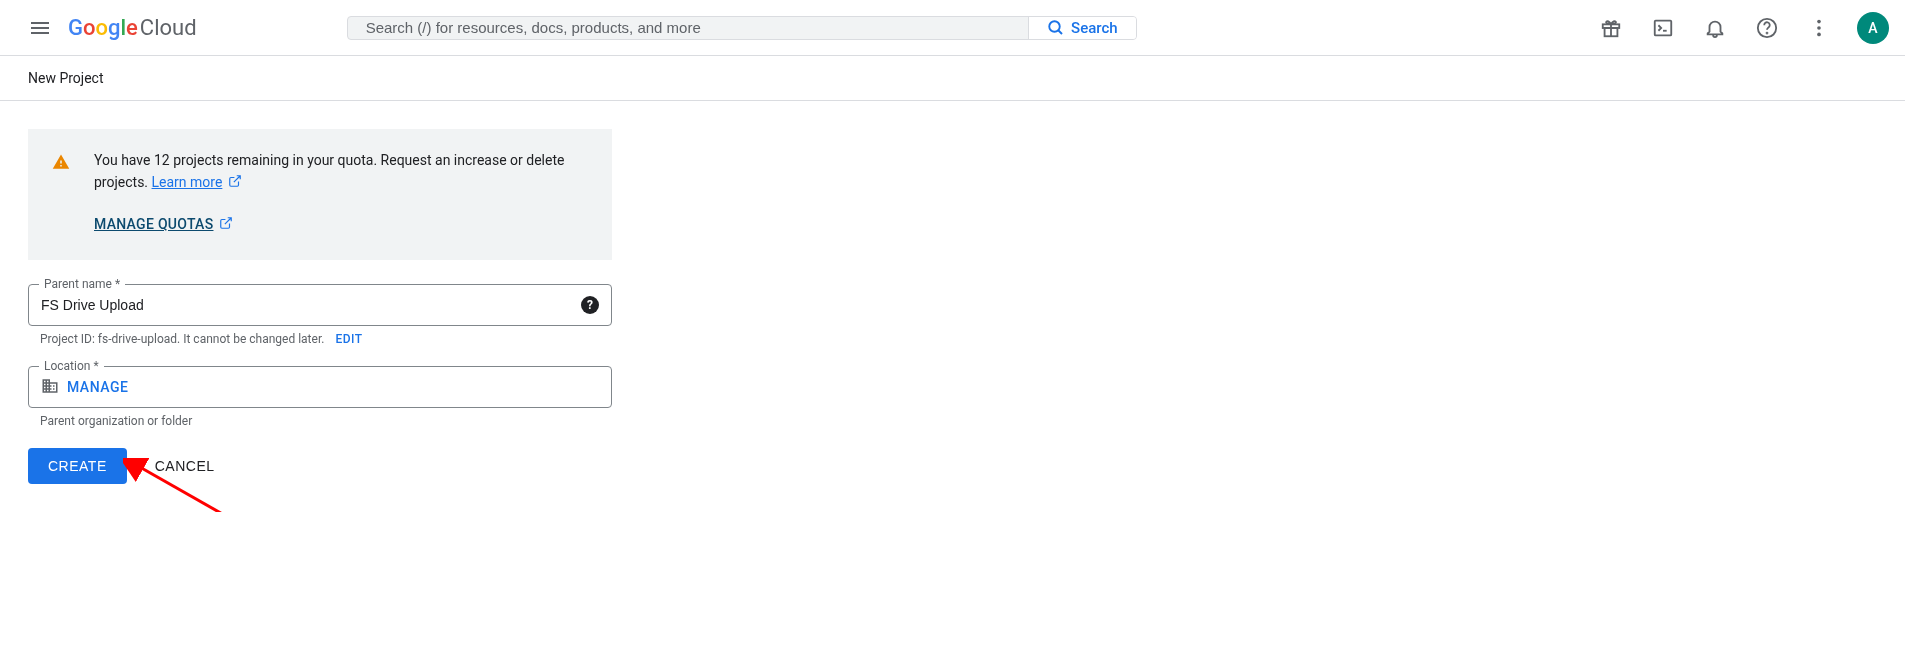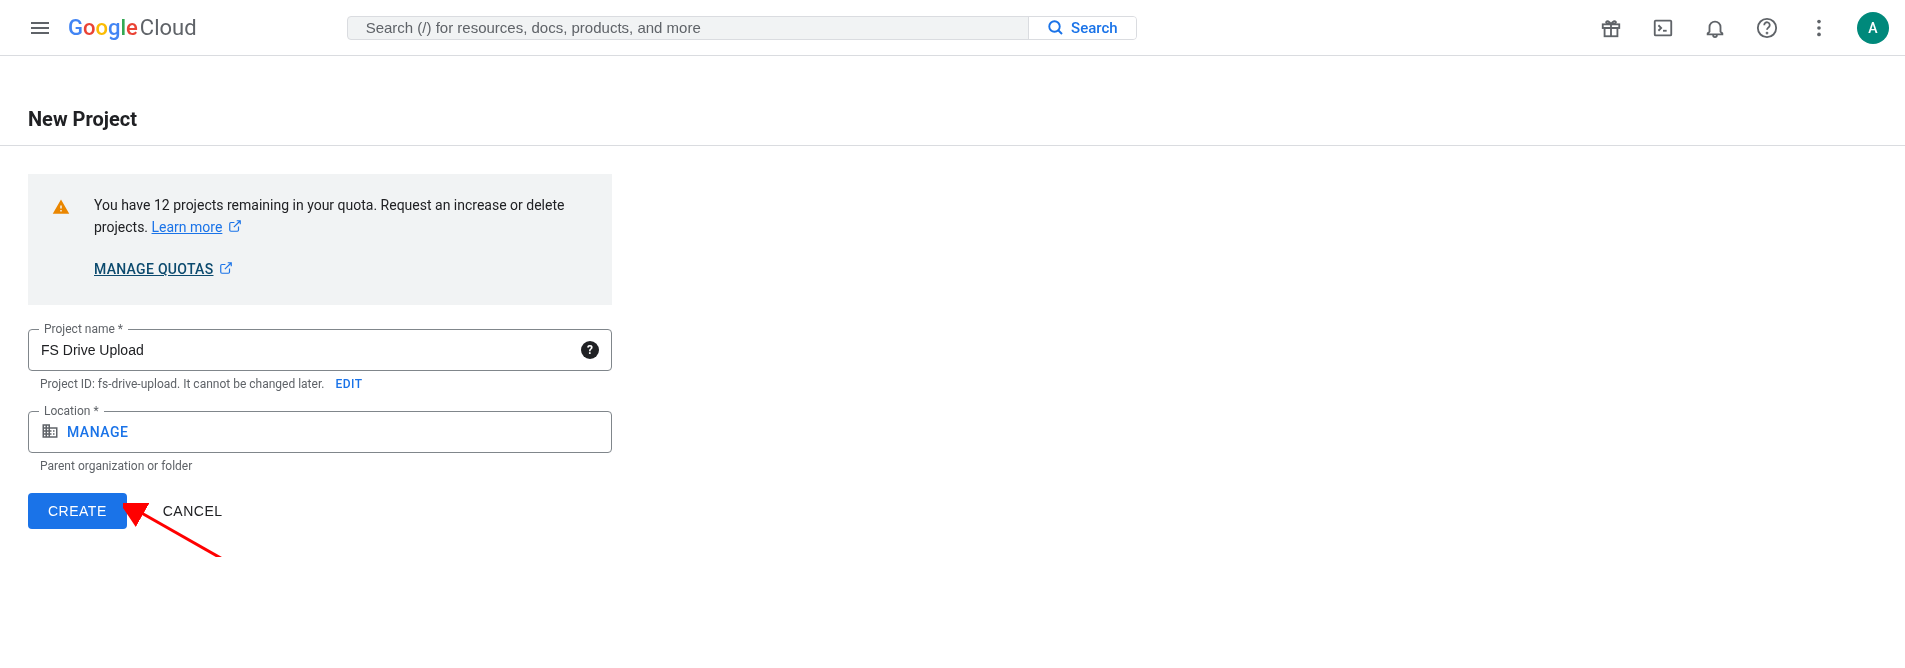--- a/index.html
+++ b/index.html
@@ -89,21 +89,21 @@
       font-weight: 500;
       margin-left: 8px;
       cursor: pointer;
     }
     
     
     .page-title-row {
       padding: 14px 28px;
       border-bottom: 1px solid #dadce0;
     }
-    .page-title { font-size: 20px; font-weight: 700; color: #202124; margin-top: 37px; }
+    .page-title { font-size: 14px; font-weight: 400; color: #202124; }
     
     .content {
       padding: 28px;
       max-width: 640px;
     }
     
     
     .notice {
       background: #f1f3f4;
       padding: 20px 24px 24px;
@@ -167,21 +167,21 @@
       margin-bottom: 20px;
     }
     .helper-text .edit-link {
       color: #1a73e8; font-weight: 500;
       letter-spacing: 0.5px;
       margin-left: 8px;
       cursor: pointer;
     }
     
     
-    .button-row { display: flex; gap: 28px; margin-top: 8px; position: relative; }
+    .button-row { display: flex; gap: 20px; margin-top: 8px; position: relative; }
     .btn-primary {
       background: #1a73e8; color: #fff;
       border: none; border-radius: 4px;
       padding: 10px 20px;
       font-size: 14px; font-weight: 500;
       letter-spacing: 0.5px;
       cursor: pointer;
     }
     .btn-text {
       background: none; border: none;
@@ -286,21 +286,21 @@
       <div>
         <a class="manage-link"><span>MANAGE QUOTAS</span></a>
         <span class="ext-icon"><svg width="14" height="14" viewBox="0 0 24 24" fill="none" stroke="#1a73e8" stroke-width="2">
               <path d="M18 13v6a2 2 0 01-2 2H5a2 2 0 01-2-2V8a2 2 0 012-2h6M15 3h6v6M10 14L21 3"></path>
             </svg></span>
       </div>
     </div>
   </div>
 
   <div class="field">
-    <span class="field-label">Project name *</span>
+    <span class="field-label">Parent name *</span>
     <input class="field-input" value="FS Drive Upload" style="">
     <div class="field-help-icon">?</div>
   </div>
   <div class="helper-text">
     <span>Project ID: fs-drive-upload. It cannot be changed later.</span>
     <span class="edit-link">EDIT</span>
   </div>
 
   <div class="field" style="margin-top: 16px;">
     <span class="field-label">Location *</span>

